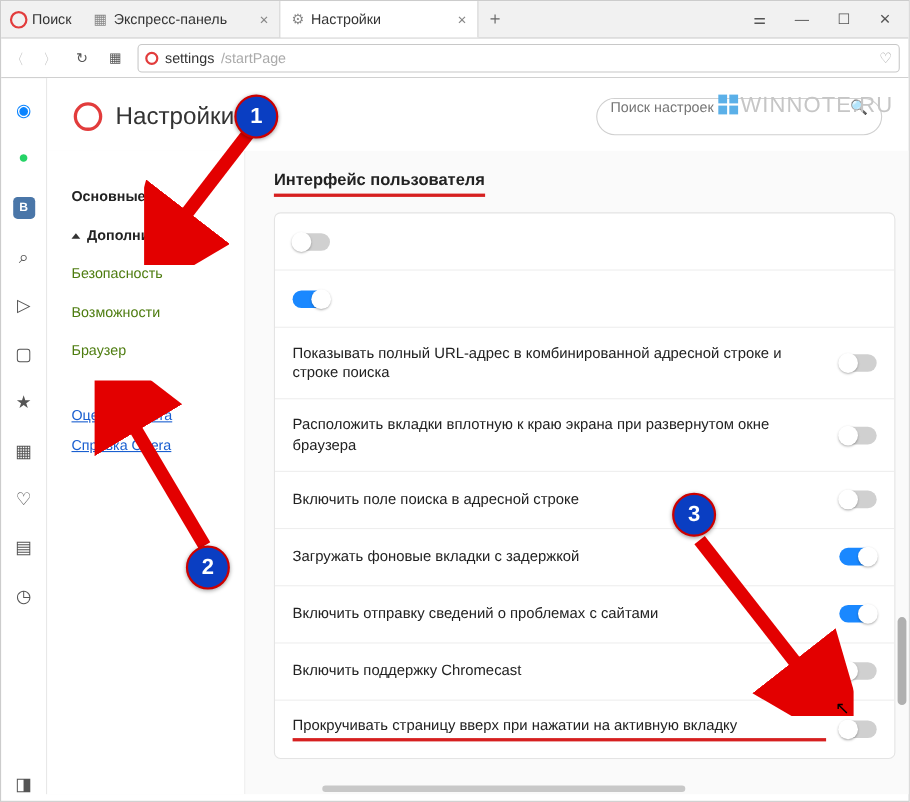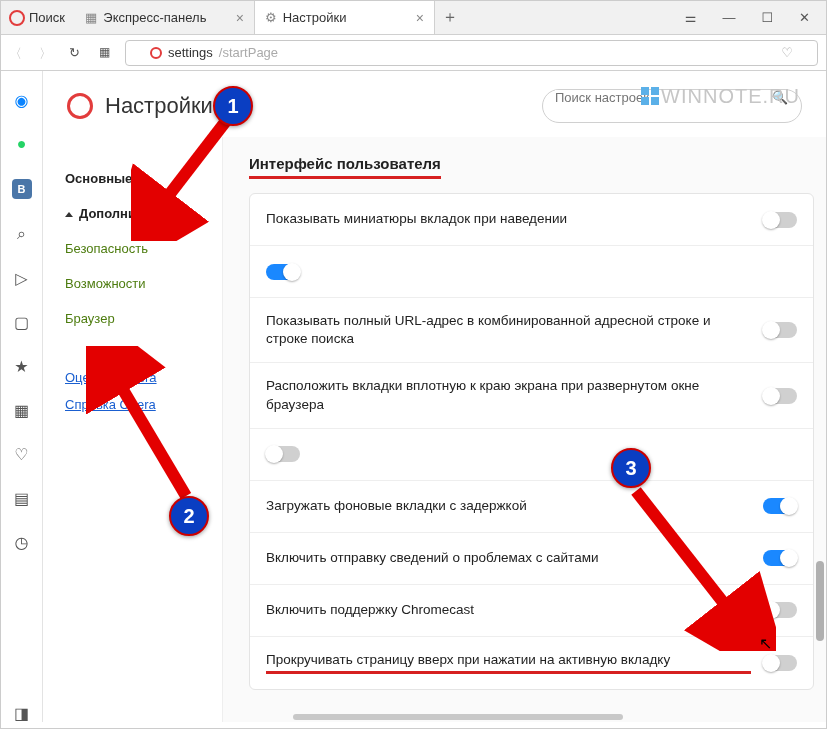--- a/index.html
+++ b/index.html
@@ -63,21 +63,21 @@
   }
   .nav-icons { display: flex; gap: 14px; align-items: center; color: #555; }
   .nav-icons .disabled { color: #c0c0c0; }
   .nav-icons svg, .nav-icons span { width: 16px; height: 16px; }
   .url-box {
     flex: 1;
     height: 26px;
     border: 1px solid #c8c8c8;
     border-radius: 4px;
     display: flex; align-items: center;
-    padding: 0 24px;
+    padding: 0 6px;
     gap: 6px;
     background: #fff;
   }
   .url-box .url-host { color: #333; }
   .url-box .url-path { color: #aaa; }
   .url-box .heart { margin-left: auto; color:#aaa; }
   
   .content-row { display: flex; height: calc(100% - 70px - 6px); }
   .rail {
     width: 42px;
@@ -195,21 +195,21 @@
     z-index: 50;
     box-shadow: 0 1px 4px rgba(0,0,0,.4);
   }
   .arrow {
     position: absolute;
     z-index: 49;
     pointer-events: none;
   }
   .watermark {
     position: absolute;
-    top: 84px; right: 26px;
+    top: 84px; right: 14px;
     font-size: 20px; letter-spacing: 1px;
     color: #c6c6c6;
     font-weight: 400;
     z-index: 5;
   }
   .watermark .win-ic {
     display:inline-block;
     width:18px;height:18px;
     background:
       linear-gradient(#5bb0e8,#5bb0e8) left top/8px 8px no-repeat,
@@ -336,35 +336,35 @@
         <div style="height:28px"></div>
         <a class="nav-link">Оценить Opera</a>
         <a class="nav-link">Справка Opera</a>
       </div>
 
       <div class="settings-main">
         <div class="section-title">Интерфейс пользователя</div>
 
         <div class="card">
           <div class="setting-row">
-            <span class="label">Показывать миниатюры вкладок при наведении</span>
             <span class="toggle"></span>
           </div>
           <div class="setting-row">
             <span class="toggle on"></span>
           </div>
           <div class="setting-row">
             <span class="label">Показывать полный URL-адрес в комбинированной адресной строке и строке поиска</span>
             <span class="toggle"></span>
           </div>
           <div class="setting-row">
             <span class="label">Расположить вкладки вплотную к краю экрана при развернутом окне браузера</span>
             <span class="toggle"></span>
           </div>
           <div class="setting-row">
+            <span class="label">Включить поле поиска в адресной строке</span>
             <span class="toggle"></span>
           </div>
           <div class="setting-row">
             <span class="label">Загружать фоновые вкладки с задержкой</span>
             <span class="toggle on"></span>
           </div>
           <div class="setting-row">
             <span class="label">Включить отправку сведений о проблемах с сайтами</span>
             <span class="toggle on"></span>
           </div>

